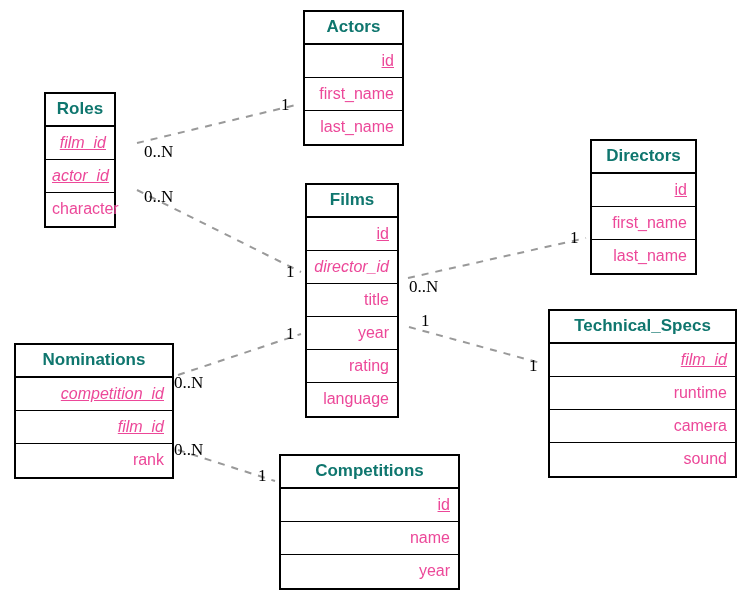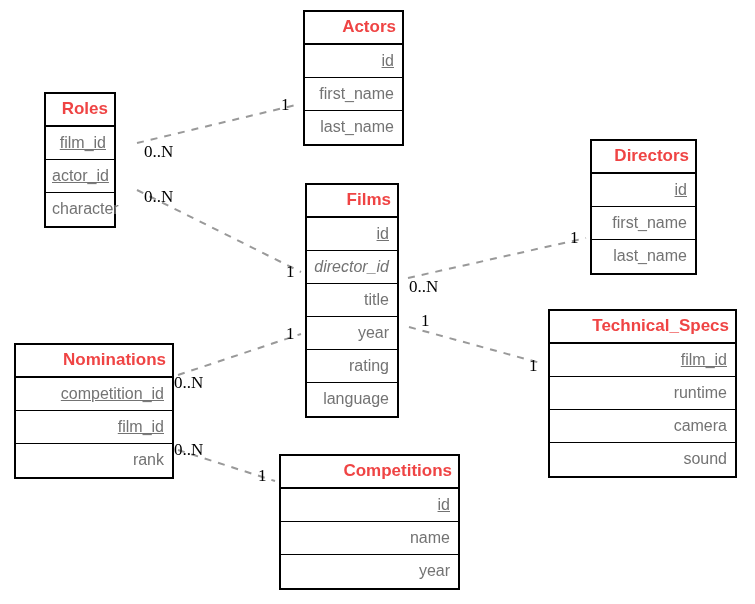--- a/index.html
+++ b/index.html
@@ -16,45 +16,45 @@
     position:absolute;
     box-sizing:border-box;
     border:2px solid #000000;
     background:#ffffff;
     z-index:3;
   }
   .entity .ent-title{
     box-sizing:border-box;
     height:33px;
     line-height:29px;
-    text-align:right;
+    text-align:center;
     font-weight:bold;
     font-size:17px;
-    color:#ef4444;
+    color:#0f766e;
     border-bottom:2px solid #000000;
     padding:0 6px;
     white-space:nowrap;
     background:#ffffff;
   }
   .entity .attr{
     box-sizing:border-box;
     height:33px;
     line-height:31px;
     text-align:right;
     font-size:16px;
-    color:#737373;
+    color:#ec4899;
     padding:0 8px 0 6px;
     border-bottom:1px solid #000000;
     white-space:nowrap;
     background:#ffffff;
   }
   .entity .attr:last-child{border-bottom:none;}
   .entity .attr.pk   > span{text-decoration:underline;}
   .entity .attr.fk   > span{font-style:italic;}
-  .entity .attr.pkfk > span{text-decoration:underline;}
+  .entity .attr.pkfk > span{font-style:italic;text-decoration:underline;}
 
   
   #edges{position:absolute;left:0;top:0;width:755px;height:604px;z-index:1;}
   #edges line{stroke:#999999;stroke-width:2;stroke-dasharray:7 7;}
 
   
   .card{
     position:absolute;
     font-family:"Liberation Serif", serif;
     font-size:17px;

